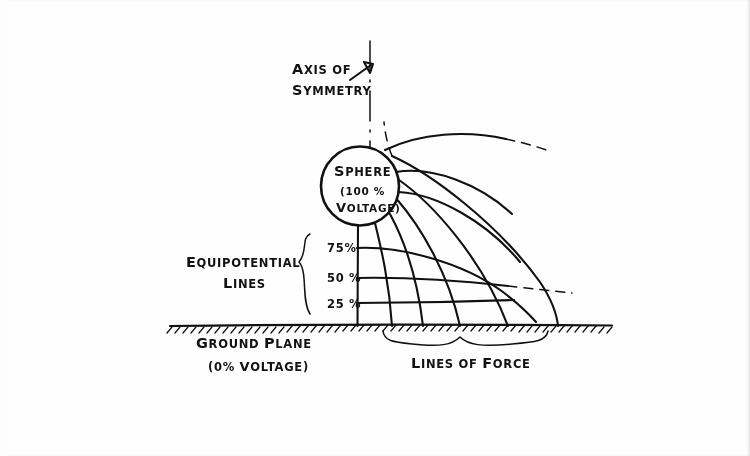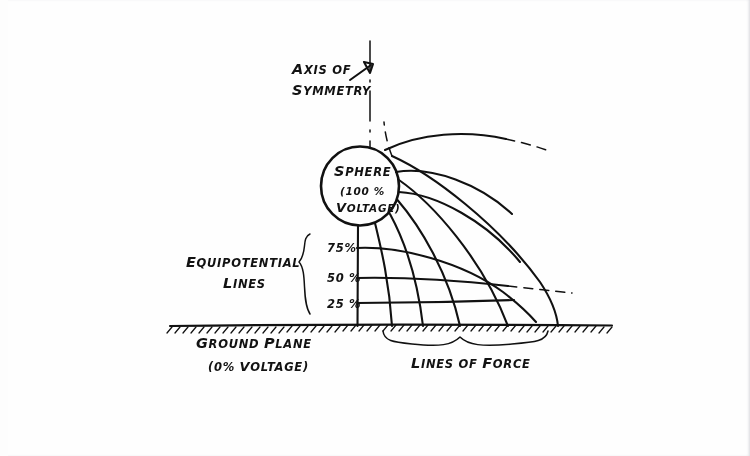--- a/index.html
+++ b/index.html
@@ -7,21 +7,20 @@
     padding: 0;
     background: #ffffff;
   }
   #page {
     position: relative;
     width: 750px;
     height: 456px;
     background: #fdfdfd;
     overflow: hidden;
     font-family: "DejaVu Sans", sans-serif;
-    font-style: italic;
   }
   #paper {
     position: absolute;
     left: 8px;
     top: 0;
     width: 742px;
     height: 456px;
     background: #fefefe;
     box-shadow: -2px 0 3px -1px rgba(120,120,135,0.28) inset;
   }

